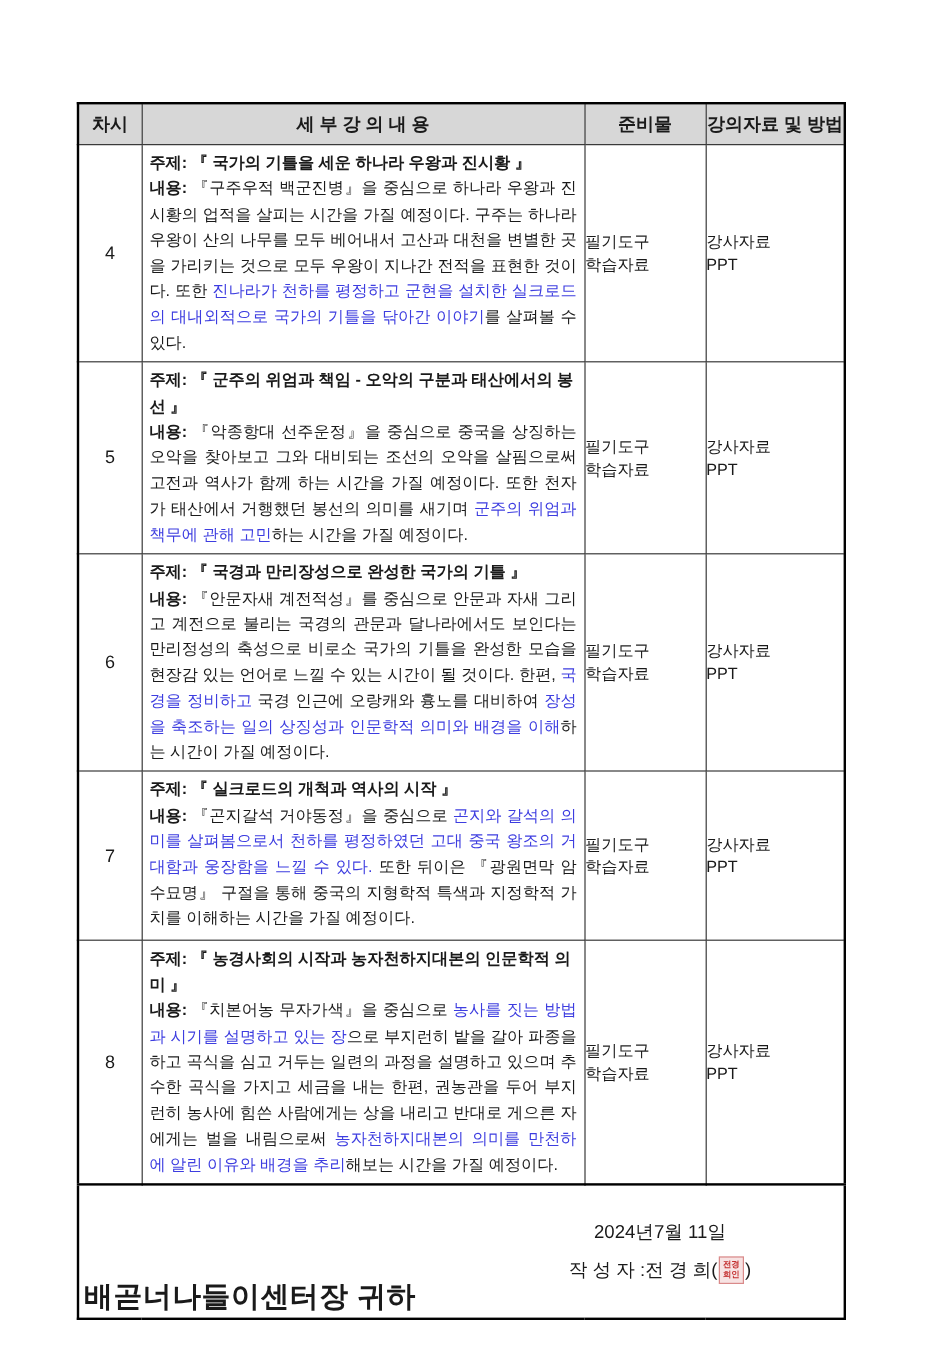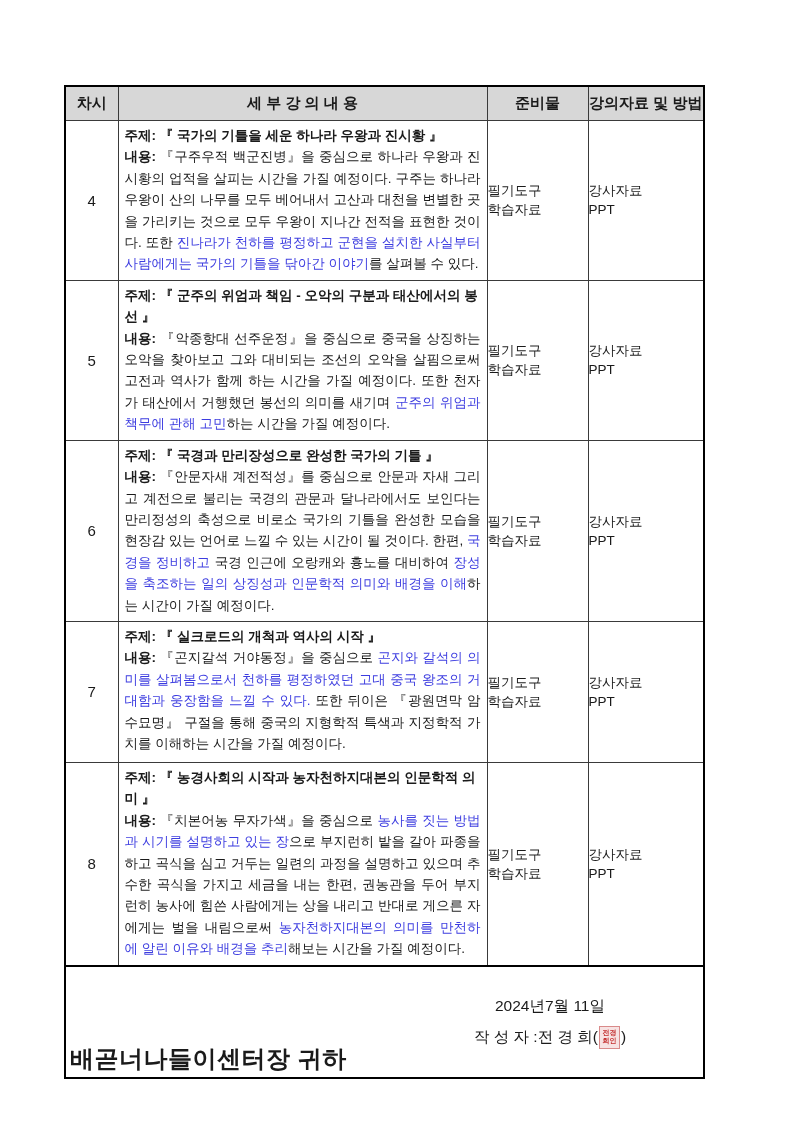--- a/index.html
+++ b/index.html
@@ -131,21 +131,21 @@
       <th>준비물</th>
       <th>강의자료 및 방법</th>
     </tr>
   </thead>
   <tbody>
       <tr class="r4">
     <td class="session-cell">4</td>
     <td class="content-cell">
       <div class="content-box">
             <div class="para topic"><span class="seg-b">주제: 『 국가의 기틀을 세운 하나라 우왕과 진시황 』</span></div>
-            <div class="para"><span class="seg-b">내용: </span><span class="seg-n">『구주우적 백군진병』을 중심으로 하나라 우왕과 진시황의 업적을 살피는 시간을 가질 예정이다. 구주는 하나라 우왕이 산의 나무를 모두 베어내서 고산과 대천을 변별한 곳을 가리키는 것으로 모두 우왕이 지나간 전적을 표현한 것이다. 또한 </span><span class="seg-u">진나라가 천하를 평정하고 군현을 설치한 사실부터 사람에게는 국가의 기틀을 닦아간 이야기</span><span class="seg-n">를 살펴볼 수 있다.</span></div>
+            <div class="para"><span class="seg-b">내용: </span><span class="seg-n">『구주우적 백군진병』을 중심으로 하나라 우왕과 진시황의 업적을 살피는 시간을 가질 예정이다. 구주는 하나라 우왕이 산의 나무를 모두 베어내서 고산과 대천을 변별한 곳을 가리키는 것으로 모두 우왕이 지나간 전적을 표현한 것이다. 또한 </span><span class="seg-u">진나라가 천하를 평정하고 군현을 설치한 실크로드의 대내외적으로 국가의 기틀을 닦아간 이야기</span><span class="seg-n">를 살펴볼 수 있다.</span></div>
           </div>
     </td>
     <td class="center-cell">
           <div>필기도구</div>
           <div>학습자료</div>
         </td>
     <td class="center-cell">
           <div>강사자료</div>
           <div>PPT</div>
         </td>

